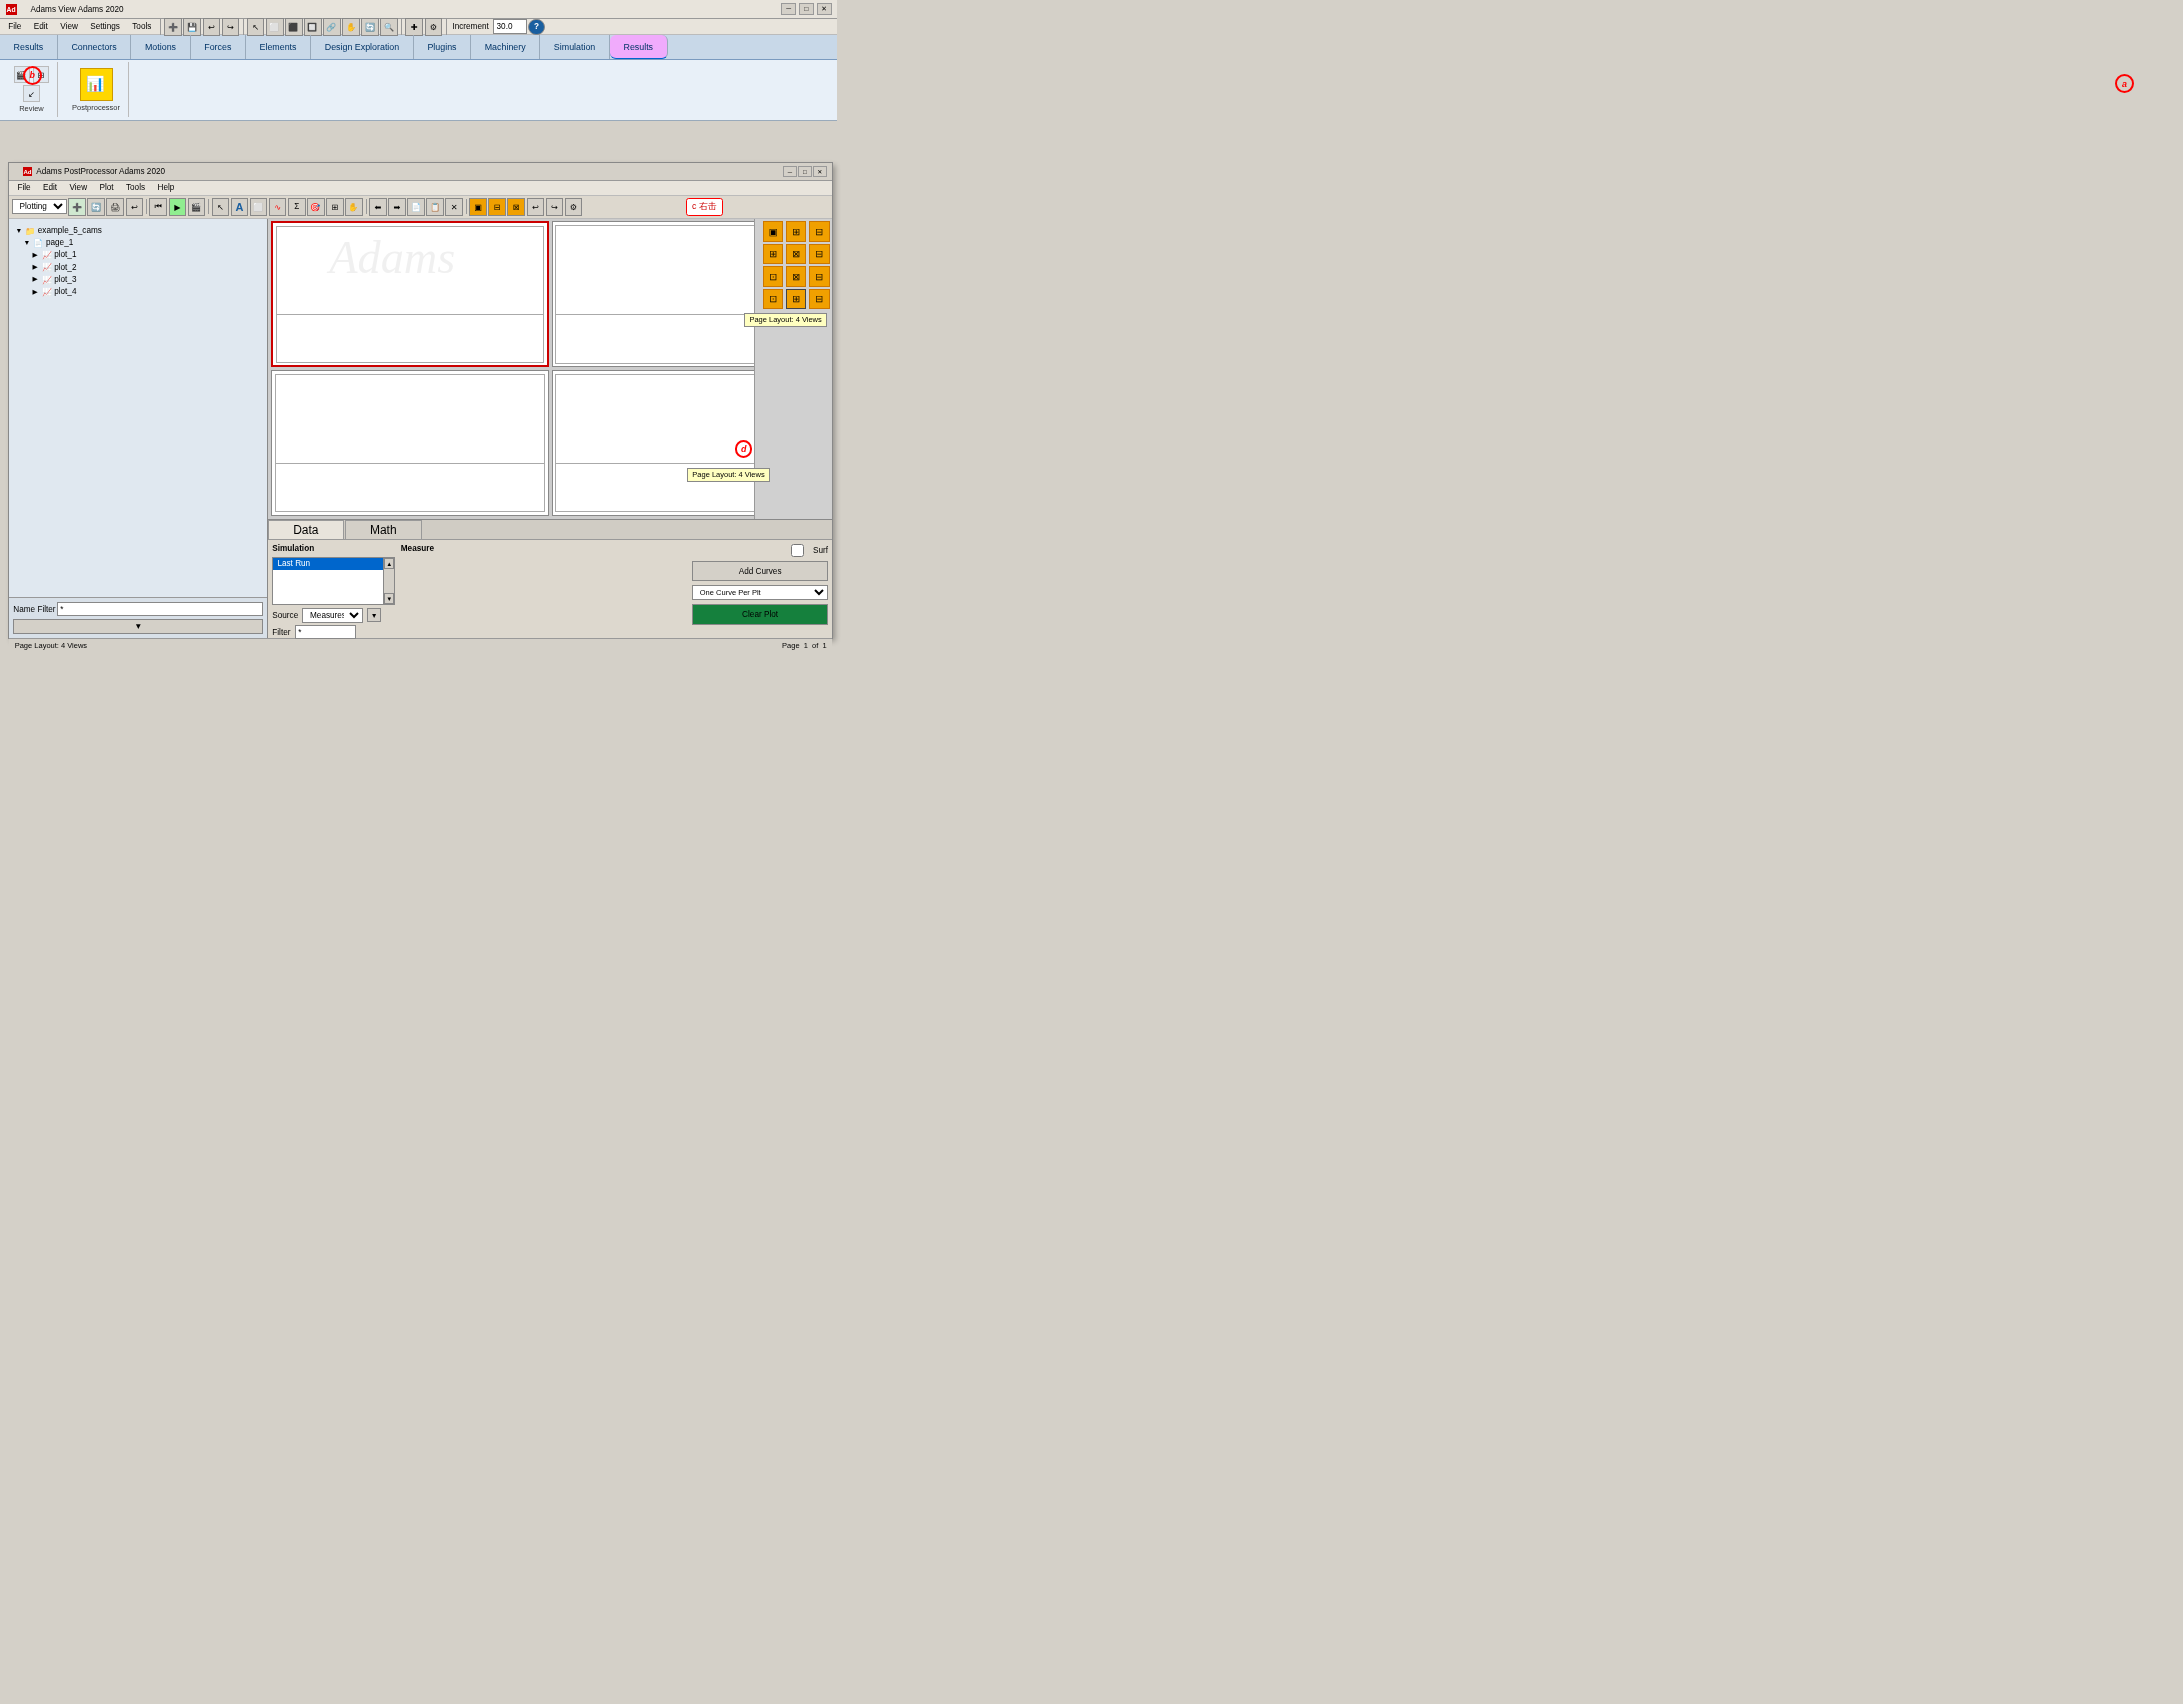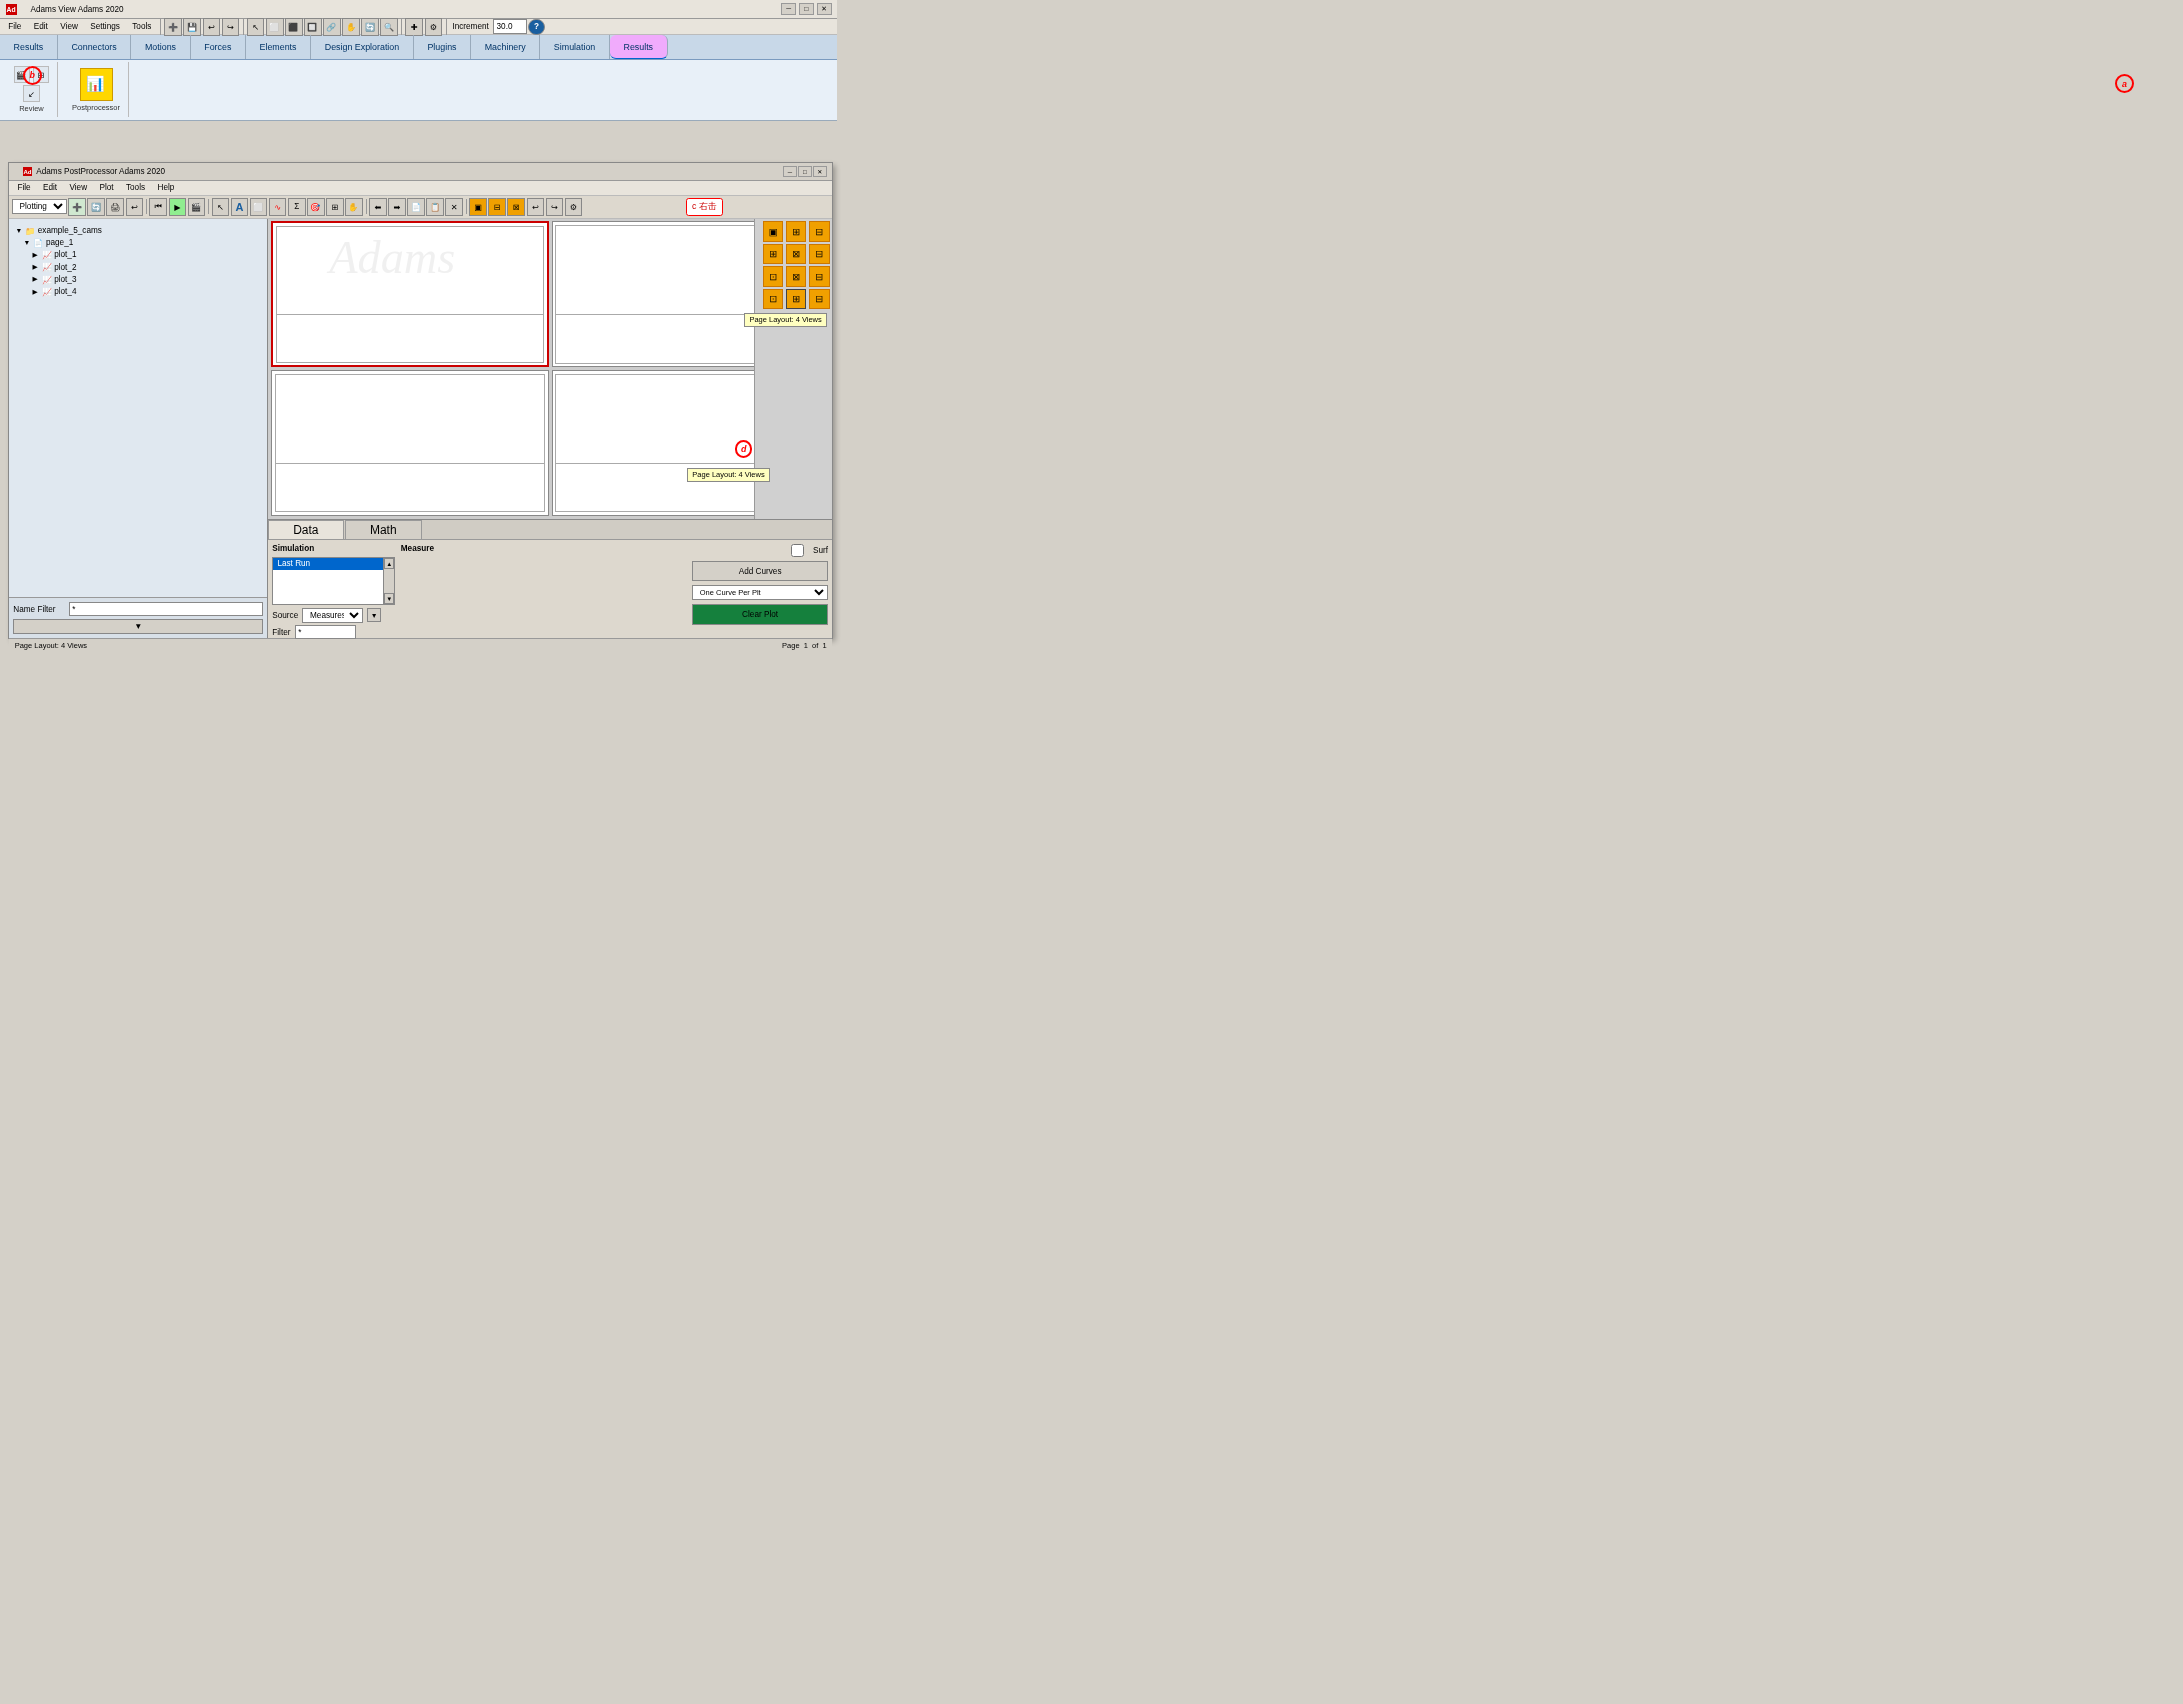--- a/index.html
+++ b/index.html
@@ -57,21 +57,21 @@
     .left-panel { width: 259px; background: #e0e8f0; border-right: 1.4px solid #888; display: flex; flex-direction: column; }
     .tree-area { flex: 1; padding: 5.5px; overflow-y: auto; }
     .tree-item { display: flex; align-items: center; gap: 2.7px; padding: 1.4px 0; cursor: pointer; font-size: 8.2px; }
     .tree-toggle { width: 8.2px; height: 8.2px; display: flex; align-items: center; justify-content: center; font-size: 6.8px; }
     .tree-icon { width: 9.5px; height: 9.5px; font-size: 8.2px; }
     .tree-label { font-size: 8.2px; }
     .indent1 { margin-left: 8.2px; }
     .indent2 { margin-left: 16.4px; }
     
     .name-filter-area { padding: 4.1px; border-top: 0.7px solid #999; background: #d8e0e8; }
-    .name-filter-row { display: flex; align-items: center; gap: 13px; margin-bottom: 2.7px; }
+    .name-filter-row { display: flex; align-items: center; gap: 1px; margin-bottom: 2.7px; }
     .name-filter-label { font-size: 8.2px; }
     .name-filter-input { flex: 1; height: 13.6px; border: 0.7px solid #888; padding: 0.7px 2.7px; background: white; font-size: 8.2px; }
     .dropdown-arrow { width: 100%; height: 15px; background: #d4d0c8; border: 0.7px solid #888; display: flex; align-items: center; justify-content: center; cursor: pointer; }
     
     
     .right-panel { flex: 1; display: flex; flex-direction: column; position: relative; }
     
     
     .plot-grid { flex: 1; display: grid; grid-template-columns: 1fr 1fr; grid-template-rows: 1fr 1fr; gap: 0; background: #ccc; padding: 2.7px; gap: 2.7px; }
     .plot-cell { background: white; border: 1.4px solid #888; position: relative; display: flex; flex-direction: column; }

